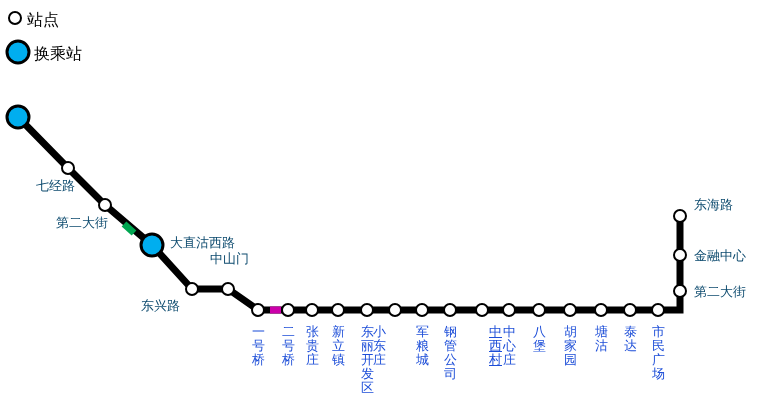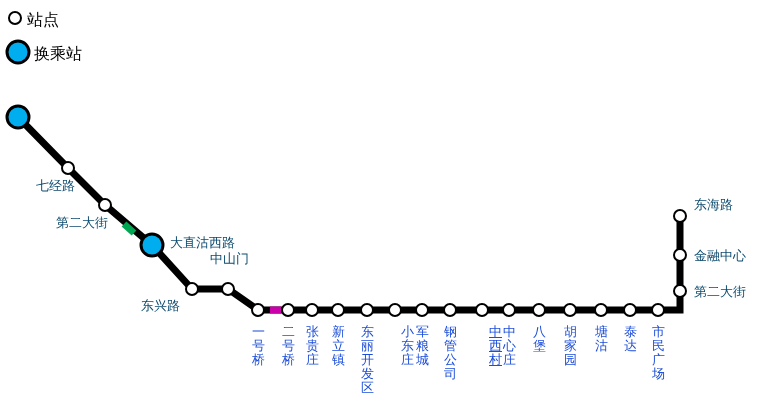--- a/index.html
+++ b/index.html
@@ -114,21 +114,21 @@
       <div class="label" style="left: 36px; top: 179px;">七经路</div>
       <div class="label" style="left: 56px; top: 216px;">第二大街</div>
       <div class="label" style="left: 170px; top: 236px;">大直沽西路</div>
       <div class="label" style="left: 141px; top: 299px;">东兴路</div>
       <div class="label" style="left: 210px; top: 252px;">中山门</div>
       <div class="label-vertical" style="left: 251px; top: 325px;">一号桥</div>
       <div class="label-vertical" style="left: 281px; top: 325px;">二号桥</div>
       <div class="label-vertical" style="left: 305px; top: 325px;">张贵庄</div>
       <div class="label-vertical" style="left: 331px; top: 325px;">新立镇</div>
       <div class="label-vertical" style="left: 360px; top: 325px;">东丽开发区</div>
-      <div class="label-vertical" style="left: 400px; top: 325px; text-align: center;">小东庄</div>
+      <div class="label-vertical" style="left: 372px; top: 325px; text-align: center;">小东庄</div>
       <div class="label-vertical" style="left: 415px; top: 325px;">军粮城</div>
       <div class="label-vertical" style="left: 443px; top: 325px;">钢管公司</div>
       <div class="label-vertical" style="left: 488px; top: 325px; text-decoration: underline;">中西村</div>
       <div class="label-vertical" style="left: 502px; top: 325px;">中心庄</div>
       <div class="label-vertical" style="left: 532px; top: 325px;">八堡</div>
       <div class="label-vertical" style="left: 563px; top: 325px;">胡家园</div>
       <div class="label-vertical" style="left: 594px; top: 325px;">塘沽</div>
       <div class="label-vertical" style="left: 623px; top: 325px;">泰达</div>
       <div class="label-vertical" style="left: 651px; top: 325px;">市民广场</div>
       <div class="label" style="left: 694px; top: 285px;">第二大街</div>

